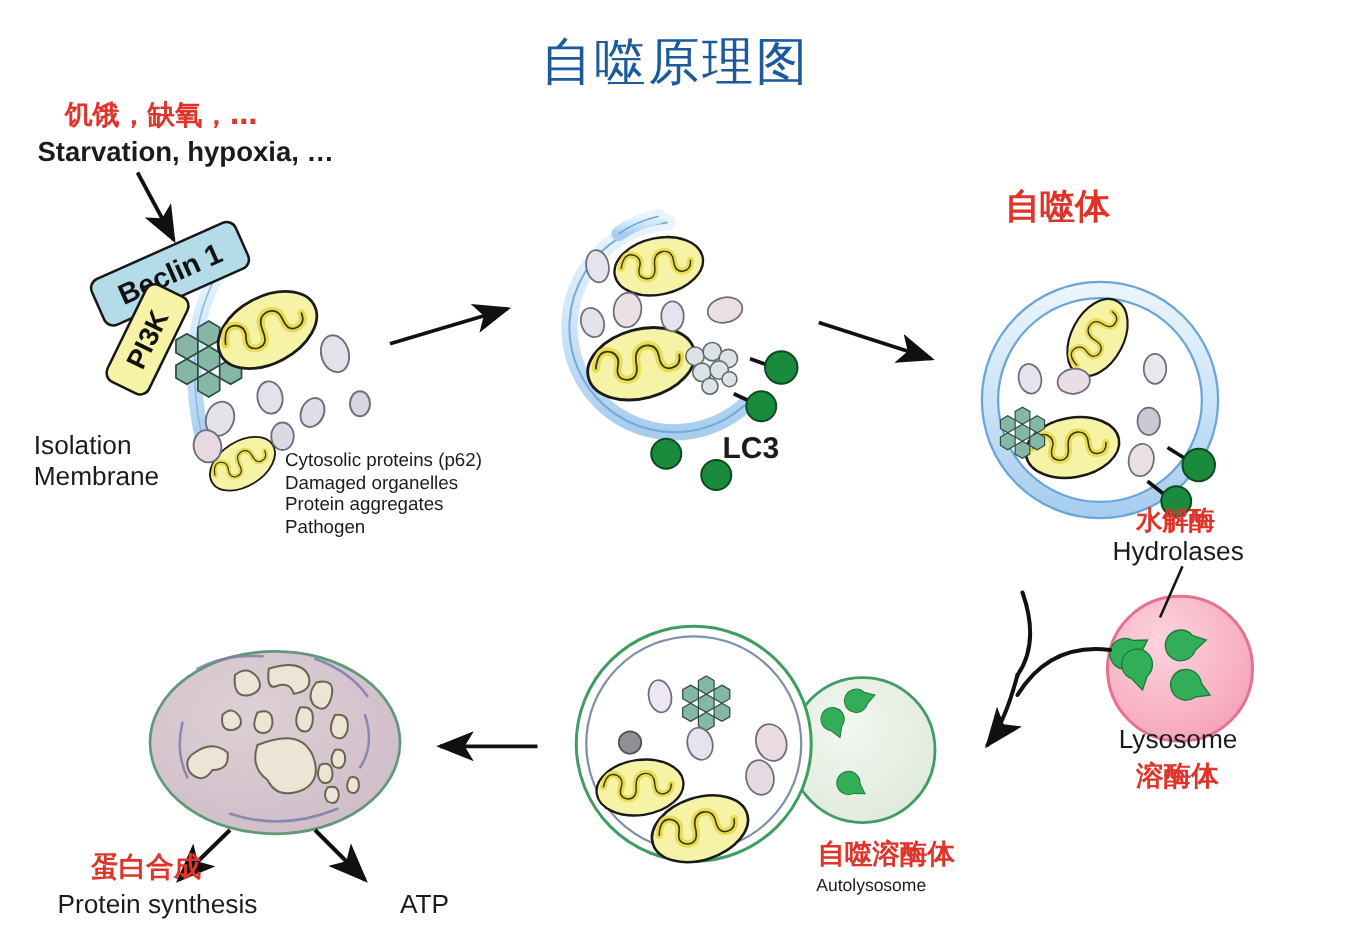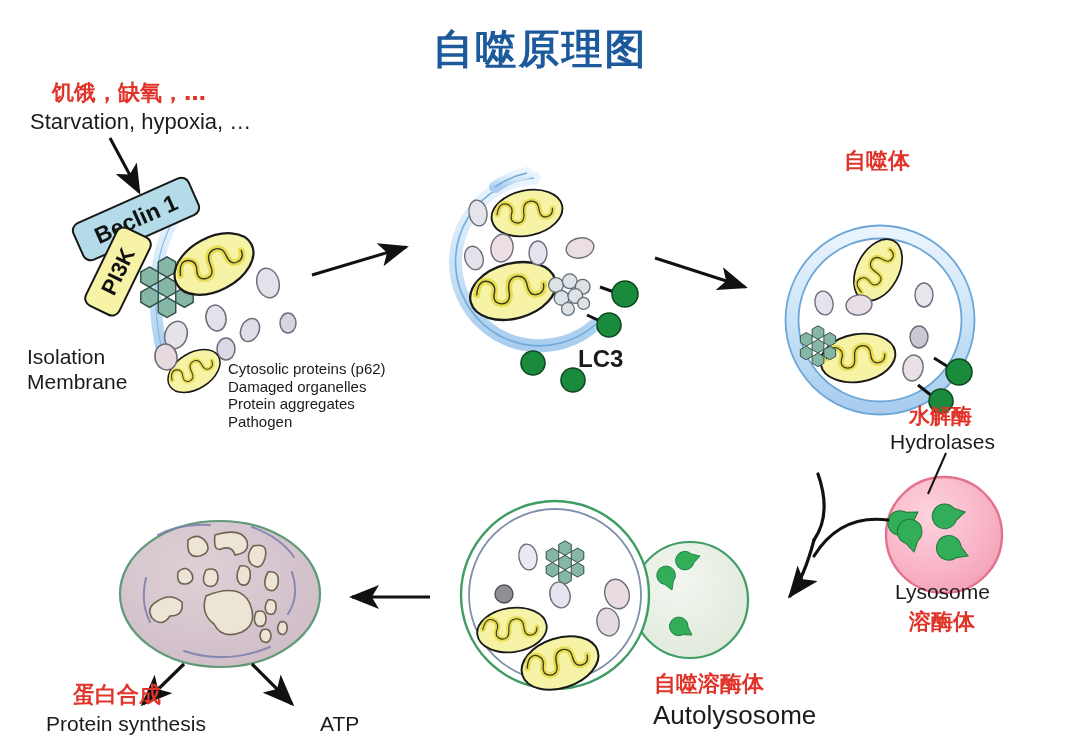--- a/index.html
+++ b/index.html
@@ -13,36 +13,36 @@
     width:1080px;height:756px;
     background:#ffffff;
     overflow:hidden;
   }
   #art{position:absolute;left:0;top:0;width:1080px;height:756px;}
   .lbl{position:absolute;white-space:nowrap;line-height:1.18;}
   .cn{color:#e0342a;font-weight:bold;font-family:"DejaVu Sans","Liberation Sans",sans-serif;}
   .en{color:#1b1b1b;font-family:"Liberation Sans","DejaVu Sans",sans-serif;}
   #title{
     position:absolute;left:0;top:22px;width:1080px;text-align:center;
-    color:#1c5a9c;font-weight:bold;font-size:41px;letter-spacing:2px;
+    color:#1c5a9c;font-weight:normal;font-size:41px;letter-spacing:2px;
     font-family:"DejaVu Sans","Liberation Sans",sans-serif;
   }
   .t-stim-cn{left:52px;top:80px;font-size:22px;}
-  .t-stim-en{left:30px;top:109px;font-size:22px;}
+  .t-stim-en{left:30px;top:109px;font-size:22px;font-weight:bold;}
   .t-iso{left:27px;top:345px;font-size:21px;}
   .t-cargo{left:228px;top:360px;font-size:15px;}
   .t-lc3{left:578px;top:345px;font-size:24px;font-weight:bold;}
-  .t-apg-cn{left:844px;top:148px;font-size:22px;}
+  .t-apg-cn{left:804px;top:148px;font-size:28px;}
   .t-apg-en{left:751px;top:180px;font-size:22px;}
   .t-hyd-cn{left:909px;top:404px;font-size:21px;}
   .t-hyd-en{left:890px;top:430px;font-size:21px;}
   .t-lyso-en{left:895px;top:580px;font-size:21px;}
   .t-lyso-cn{left:909px;top:609px;font-size:22px;}
   .t-auto-cn{left:654px;top:671px;font-size:22px;}
-  .t-auto-en{left:653px;top:700px;font-size:26px;}
+  .t-auto-en{left:653px;top:700px;font-size:14px;}
   .t-prot-cn{left:73px;top:682px;font-size:22px;}
   .t-prot-en{left:46px;top:712px;font-size:21px;}
   .t-atp{left:272px;top:712px;font-size:21px;margin-left:48px;}
   .rotbox{position:absolute;}
   .boxtxt{
     position:absolute;border:2px solid #171717;border-radius:9px;
     font-weight:bold;color:#111;text-align:center;
     font-family:"Liberation Sans","DejaVu Sans",sans-serif;
     display:flex;align-items:center;justify-content:center;
   }

